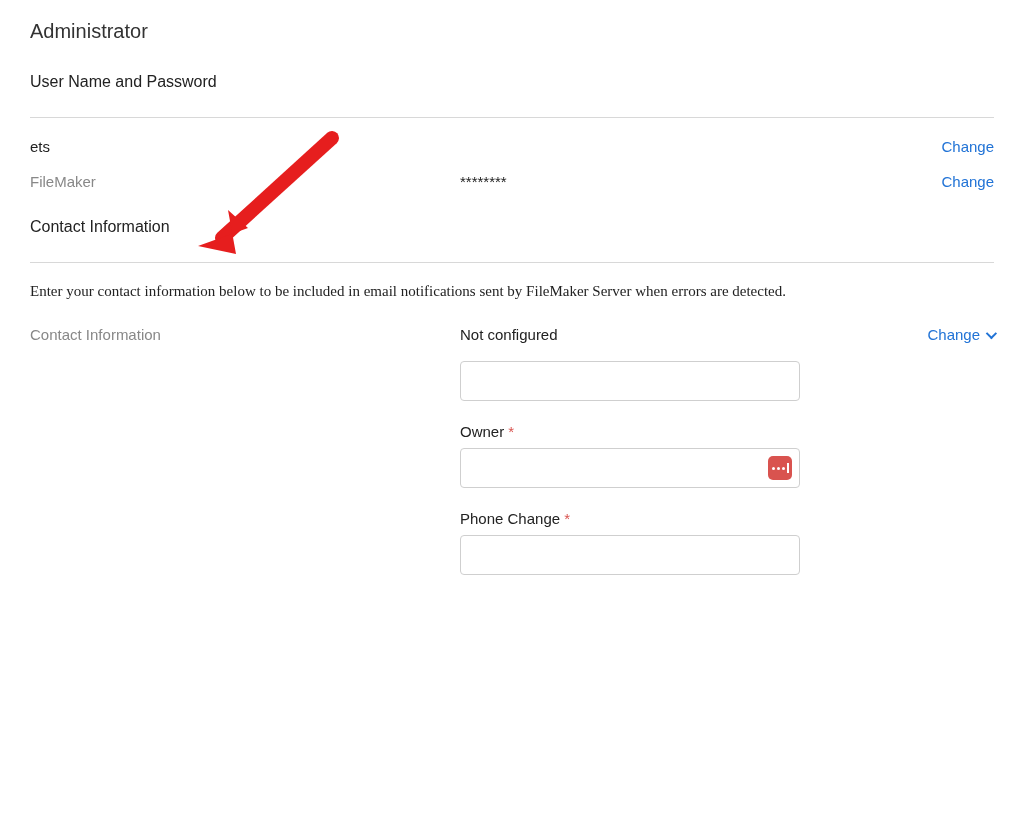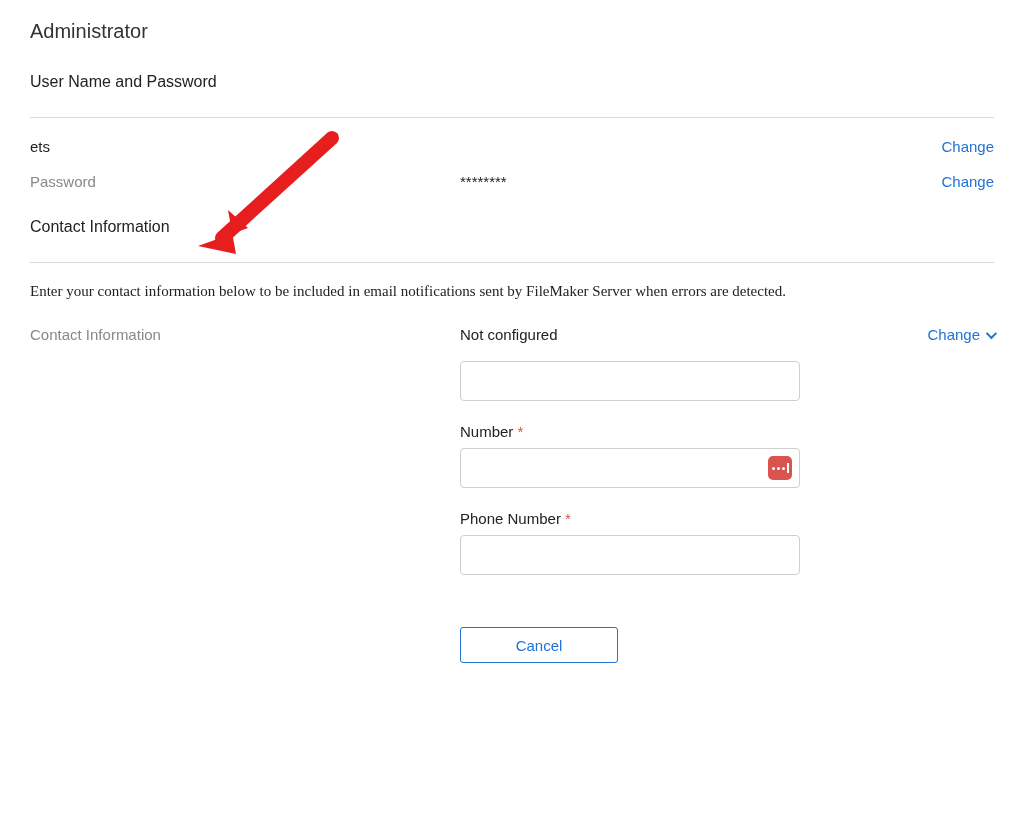--- a/index.html
+++ b/index.html
@@ -164,21 +164,21 @@
 <div class="section-title">User Name and Password</div>
 
 <div class="row">
   <div class="value-col">ets</div>
   <div class="action-col">
     <span>Change</span>
   </div>
 </div>
 
 <div class="row">
-  <div class="label-col">Password</div>
+  <div class="label-col">FileMaker</div>
   <div class="value-col">********</div>
   <div class="action-col">
     <span>Change</span>
   </div>
 </div>
 
 <div class="section-gap"></div>
 <div class="section-title">Contact Information</div>
 
 <div class="help-text">Enter your contact information below to be included in email notifications sent by FileMaker Server when errors are detected.</div>
@@ -189,45 +189,42 @@
   <div class="action-col">
     <span>Change</span>
     <span class="chevron-down"></span>
   </div>
 </div>
 
 <div class="form-area">
   <input type="text" class="text-input" value="" style="">
 
   <label class="field-label">
-    <span>Number</span>
+    <span>Owner</span>
     <span class="required">*</span>
   </label>
   <div class="input-wrap">
     <input type="text" class="text-input" value="" style="">
     <div class="pw-badge">
       <div class="pw-badge-dots">
         <div class="pw-badge-dot"></div>
         <div class="pw-badge-dot"></div>
         <div class="pw-badge-dot"></div>
       </div>
       <div class="pw-badge-bar"></div>
     </div>
   </div>
 
   <label class="field-label">
-    <span>Phone Number</span>
+    <span>Phone Change</span>
     <span class="required">*</span>
   </label>
   <input type="text" class="text-input" value="" style="">
 
   <div class="button-row">
-    <button class="btn btn-cancel">
-      <span>Cancel</span>
-    </button>
   </div>
 </div>
 
 <svg class="arrow-annotation" width="170" height="150">
   <defs>
     <marker id="arrowhead" markerWidth="8" markerHeight="8" refX="3" refY="4" orient="auto">
       <polygon points="0 0, 8 4, 0 8" fill="#e61e1e"></polygon>
     </marker>
   </defs>
   <line x1="140" y1="20" x2="30" y2="120" stroke="#e61e1e" stroke-width="14" stroke-linecap="round"></line>

